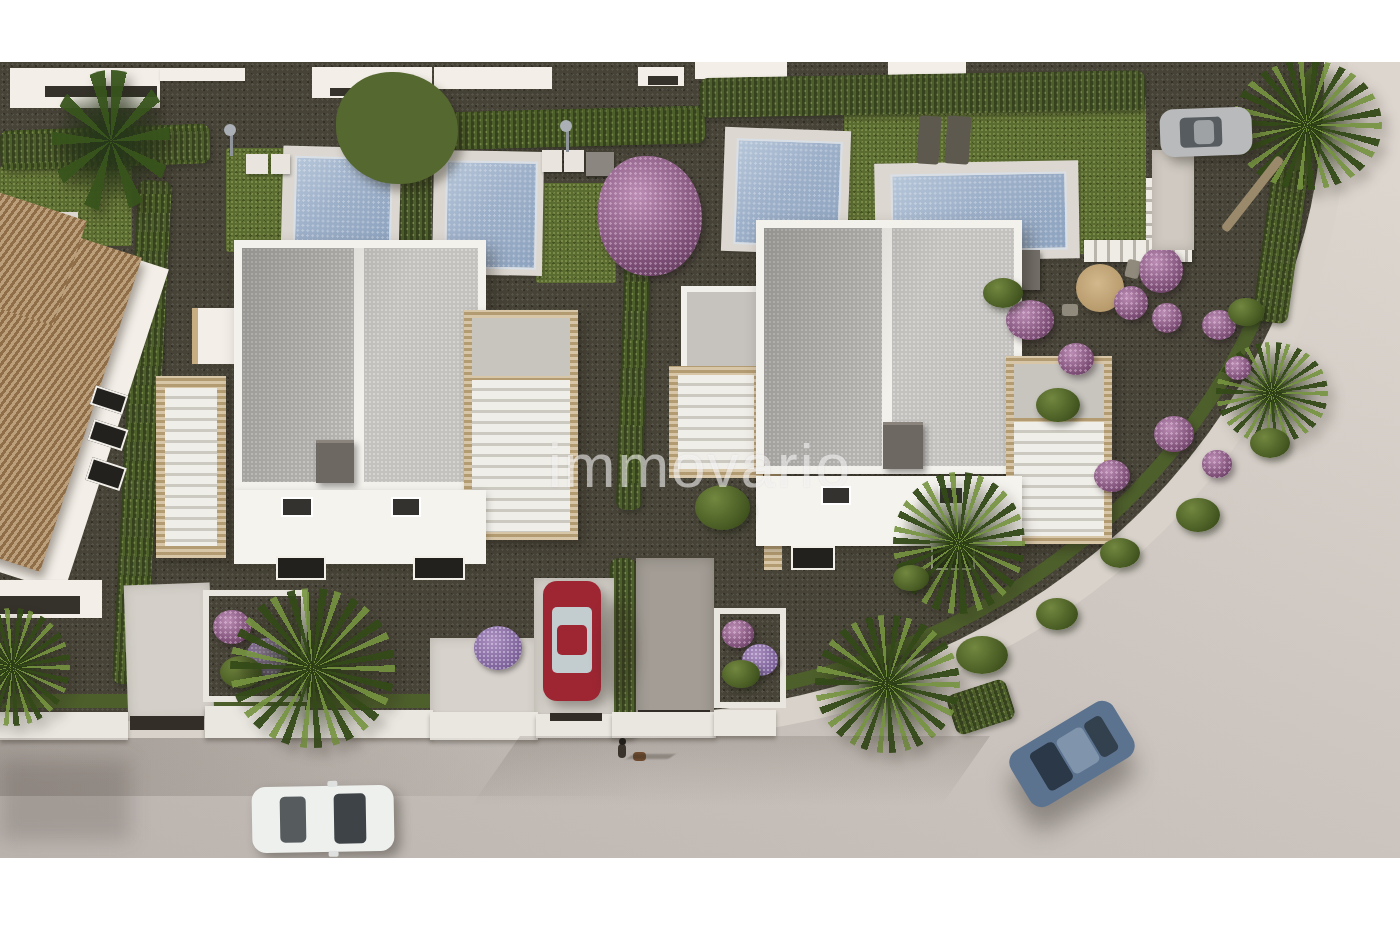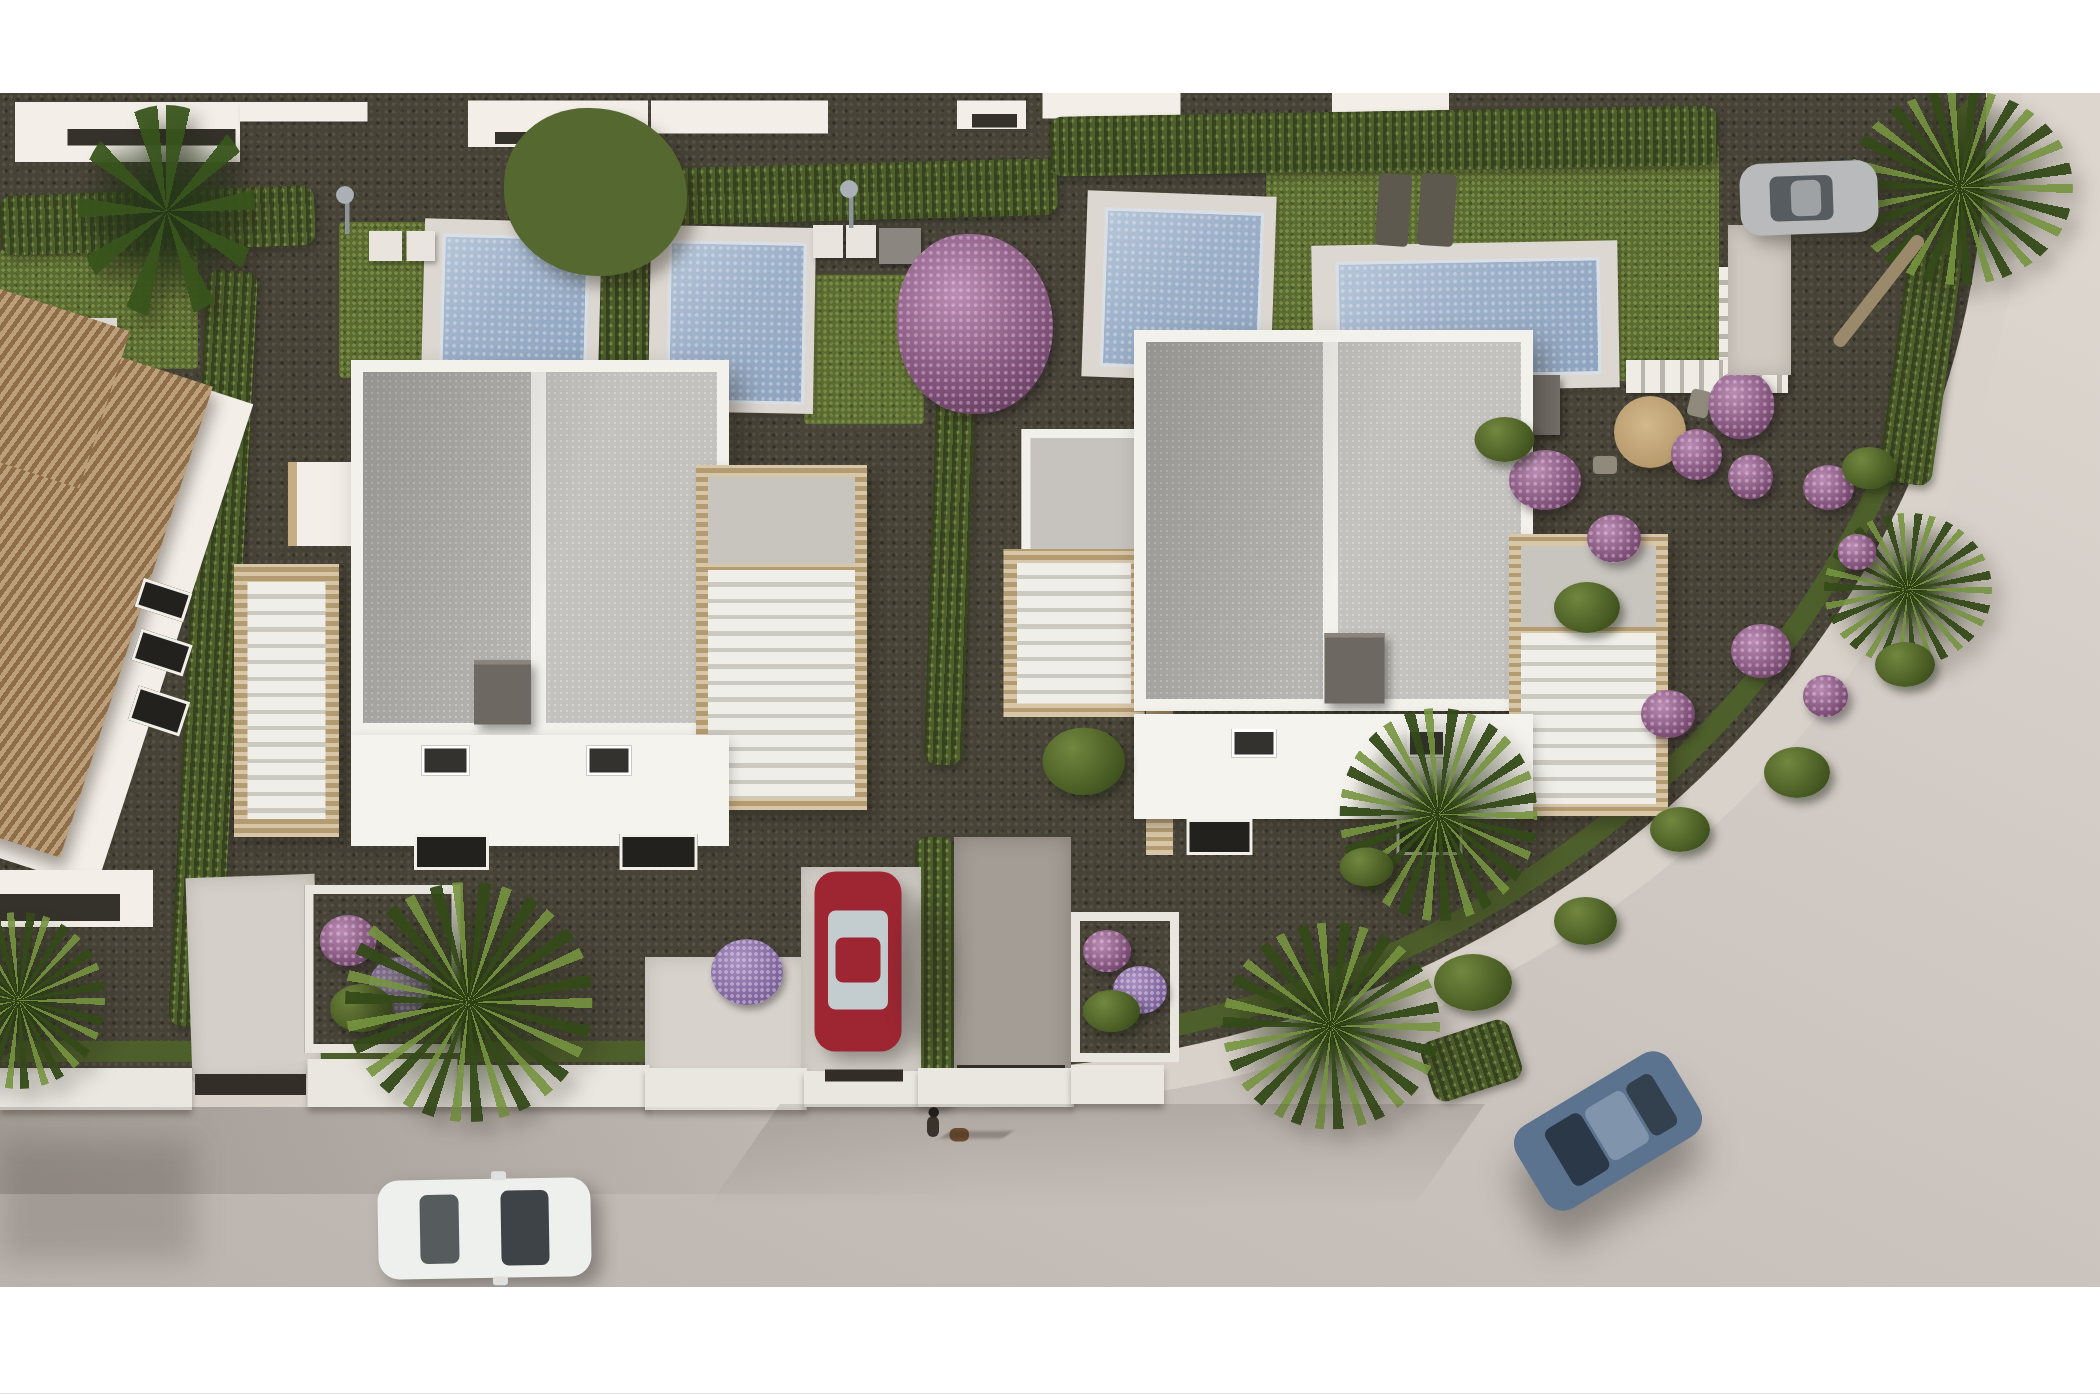--- a/index.html
+++ b/index.html
@@ -287,16 +287,17 @@
     <div class="abs glass" style="left:10px;top:70px;width:44px;height:28px;background:#2b3847;"></div>
     <div class="abs glass" style="left:12px;top:16px;width:40px;height:20px;background:#33414f;"></div>
     <div class="abs glass" style="left:12px;top:38px;width:40px;height:30px;background:#8095ac;"></div>
   </div>
 
   <div class="abs" style="left:618px;top:744px;width:8px;height:14px;background:#39332b;border-radius:4px;"></div>
   <div class="abs" style="left:619px;top:738px;width:7px;height:7px;border-radius:50%;background:#221f1a;"></div>
   <div class="abs" style="left:633px;top:752px;width:13px;height:9px;background:#6e4b2f;border-radius:4px;"></div>
   <div class="abs softshade" style="left:630px;top:754px;width:42px;height:5px;background:rgba(50,42,34,.3);transform:skewX(-55deg);filter:blur(1px);"></div>
 
+  <div class="abs watermark" style="left:50%;top:430px;transform:translateX(-50%);">immovario</div>
 
   <div class="abs" style="left:0;top:0;width:1400px;height:62px;background:#ffffff;z-index:70;"></div>
   <div class="abs" style="left:0;top:858px;width:1400px;height:71px;background:#ffffff;z-index:70;"></div>
 </div>
 
 </body></html>

